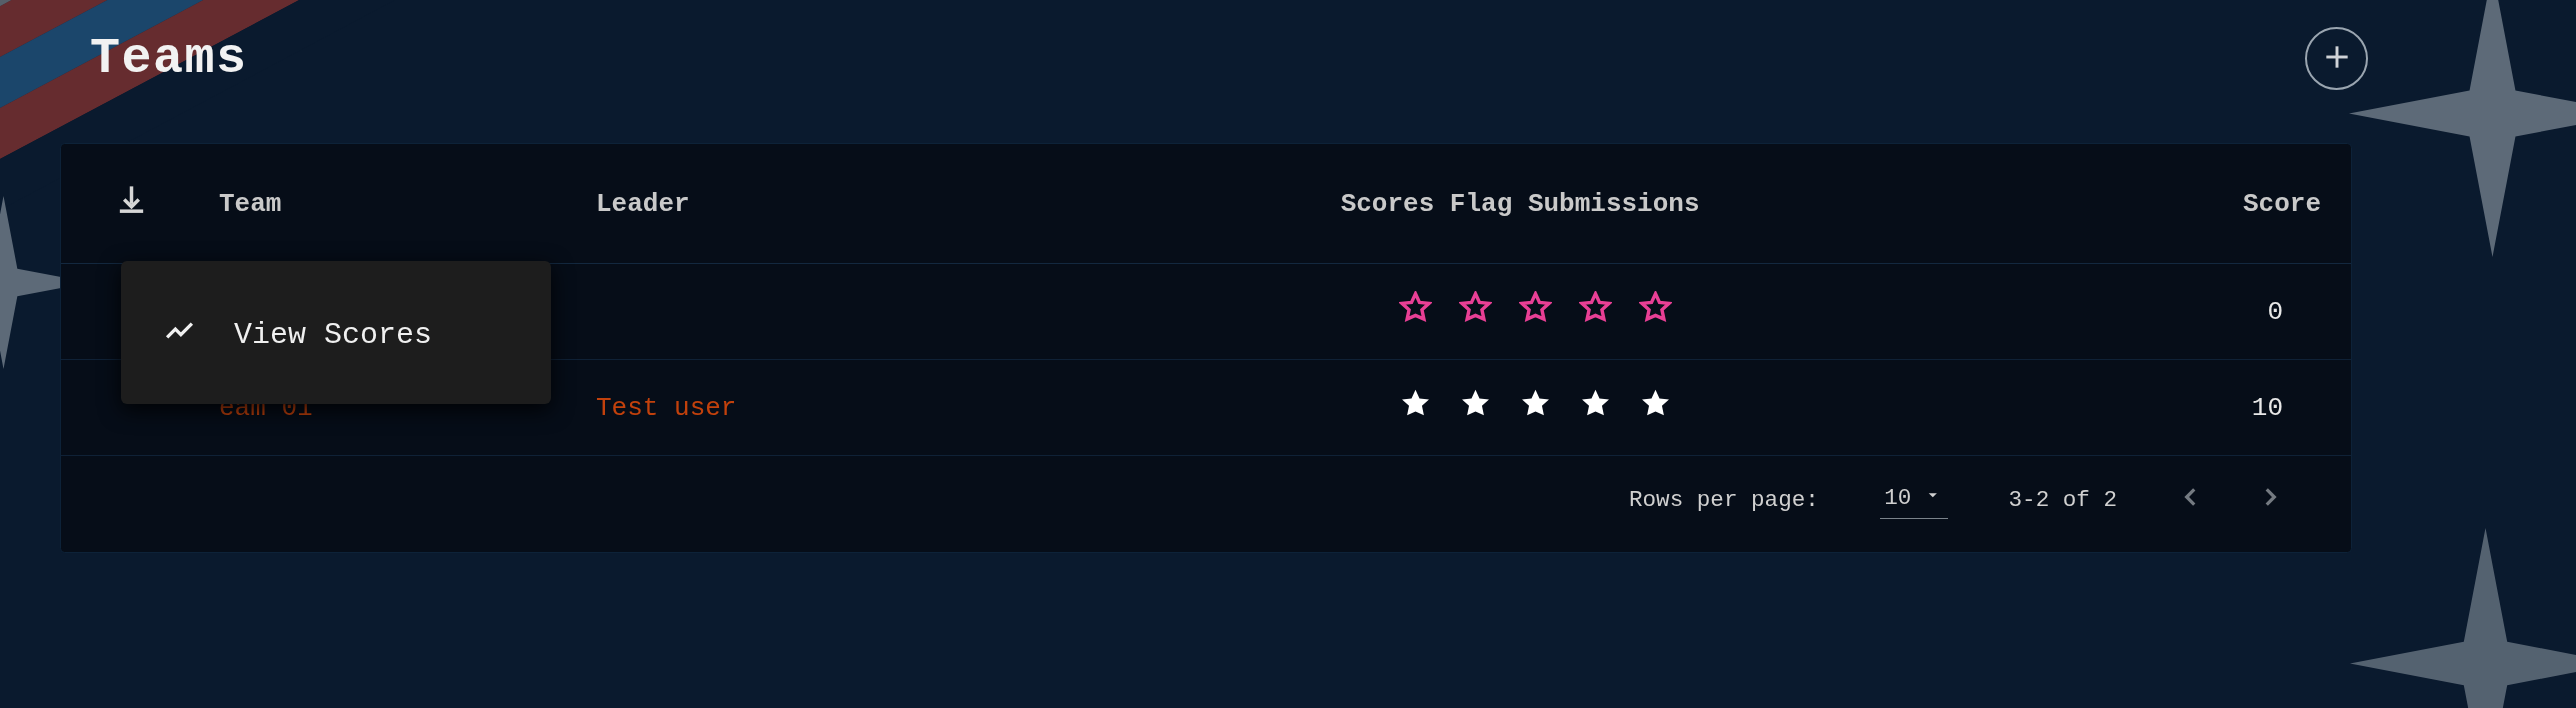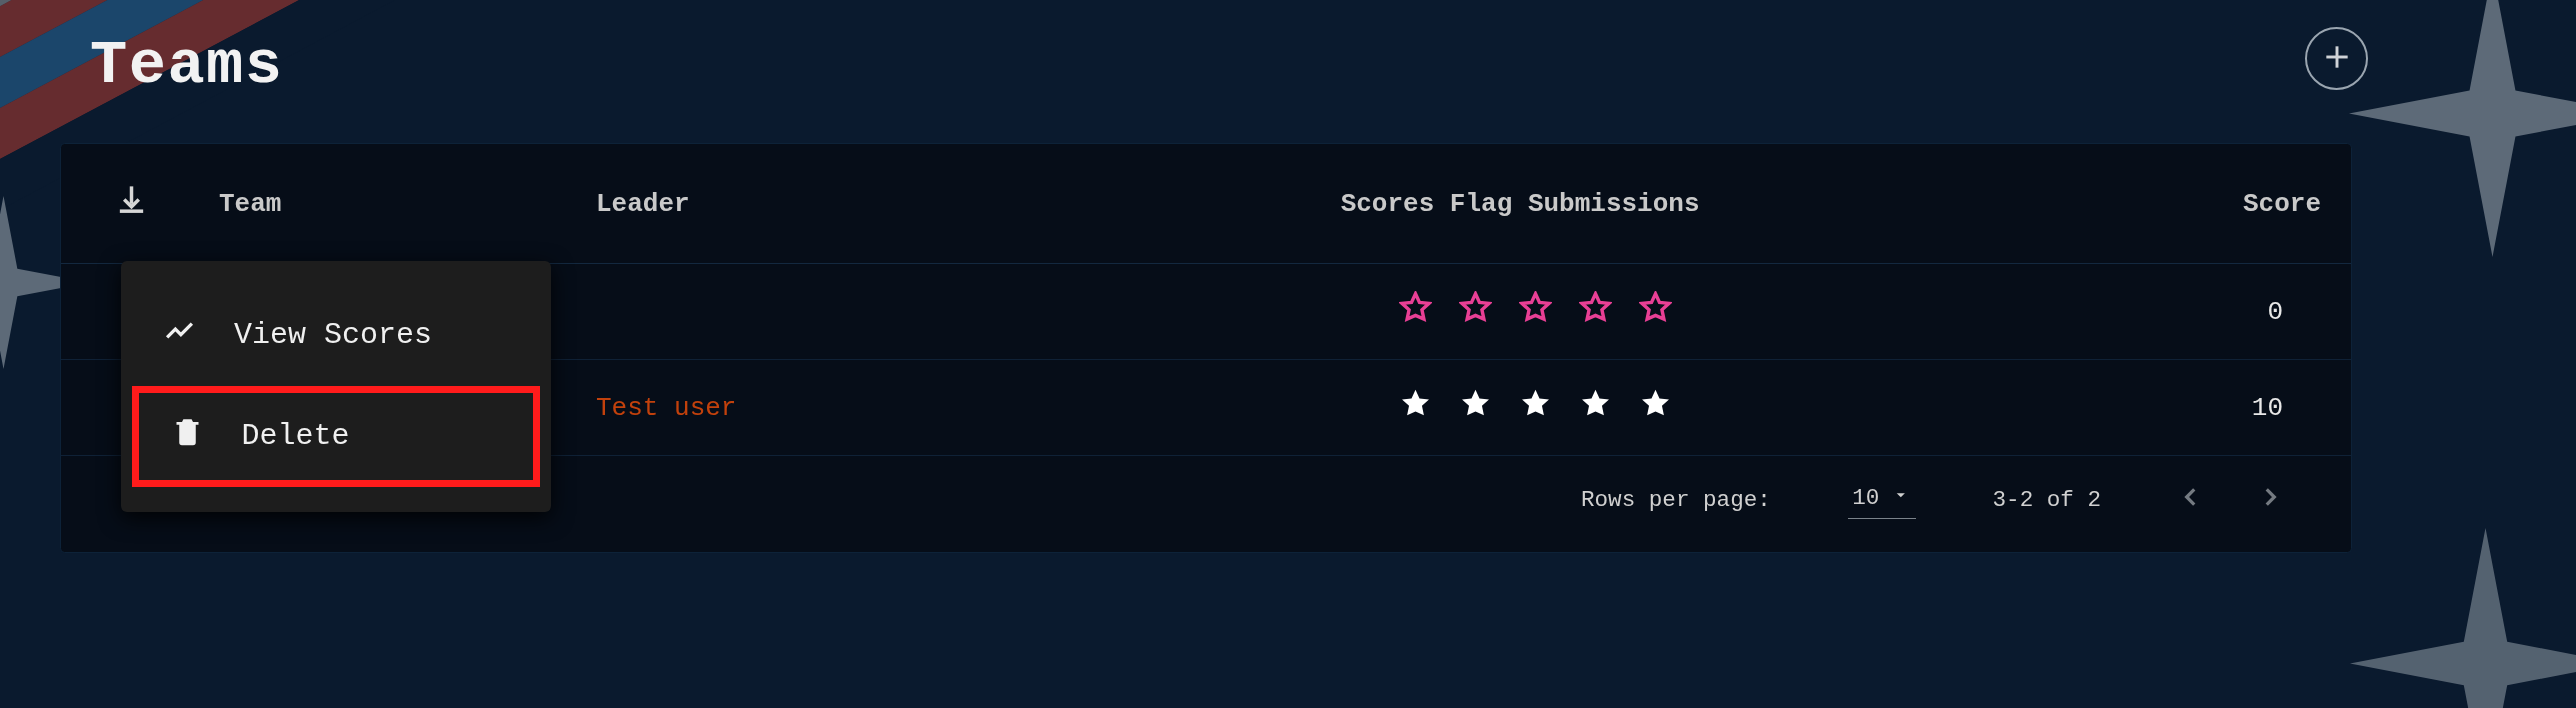--- a/index.html
+++ b/index.html
@@ -38,21 +38,21 @@
   .star-deco.large.right { top: -30px; right: -60px; width: 287px; height: 287px; }
   .star-deco.mid.left    { top: 196px; left: -83px; width: 173px; height: 173px; }
   .star-deco.bottom.right{ bottom: -90px; right: -45px; width: 271px; height: 271px; opacity: 0.9; }
   .star-deco.tiny1 { top: 505px; right: 287px; width: 30px; height: 30px; opacity: 0.4; }
   .star-deco.tiny2 { top: 498px; right: 271px; width: 10.6px; height: 10.6px; opacity: 0.3; }
 
   
   .page-title {
     position: absolute;
     top: 30px; left: 90px;
-    font-size: 62px;
+    font-size: 50px;
     font-weight: bold;
     color: #f2f2f2;
     letter-spacing: 1.5px;
     z-index: 5;
   }
 
   
   .add-btn {
     position: absolute;
     top: 27px; right: 208px;
@@ -104,21 +104,21 @@
   .stars { display: inline-flex; gap: 27px; justify-content: center; }
   .stars svg { width: 33px; height: 33px; }
   .star-outline { fill: none; stroke: #e83f95; stroke-width: 2.5; }
   .star-filled  { fill: #ffffff; stroke: none; }
 
   
   .table-footer {
     display: flex;
     justify-content: flex-end;
     align-items: center;
-    gap: 77px;
+    gap: 61px;
     padding: 26px 68px 33px 30px;
     font-size: 22.6px;
     color: #d0d0d0;
   }
   .rows-select { display: inline-flex; align-items: center; gap: 12px; border-bottom: 1.5px solid #7a828a; padding: 3px 4.5px 6px 4.5px; cursor: pointer; }
   .rows-select svg { width: 19.6px; height: 19.6px; }
   .pager { display: inline-flex; align-items: center; gap: 53px; }
   .pager-btn { cursor: pointer; opacity: 0.55; }
   .pager-btn svg { width: 26px; height: 26px; }
 
@@ -296,20 +296,14 @@
   </div>
 </div>
 
 <div class="ctx-menu" id="ctxmenu">
     <div class="ctx-item">
       <span><svg viewBox="0 0 24 24" fill="none" stroke="#f0f0f0" stroke-width="2.4">
           <polyline points="3 17 9 11 13 15 21 7"></polyline>
         </svg></span>
       <span>View Scores</span>
     </div>
-    <div class="ctx-item highlight">
-      <span><svg viewBox="0 0 24 24" fill="#f0f0f0">
-          <path d="M6 7h12v13a2 2 0 0 1-2 2H8a2 2 0 0 1-2-2V7zm3-4h6l1 2h4v2H4V5h4l1-2z"></path>
-        </svg></span>
-      <span>Delete</span>
-    </div>
   </div>
 
 
 </body></html>

